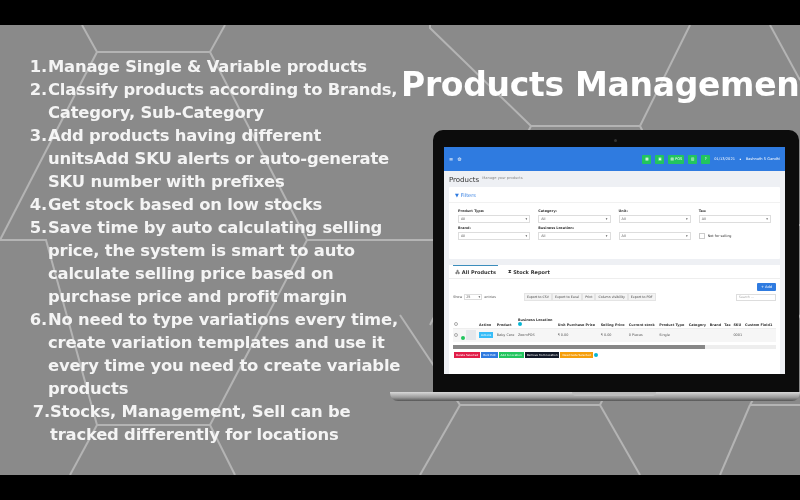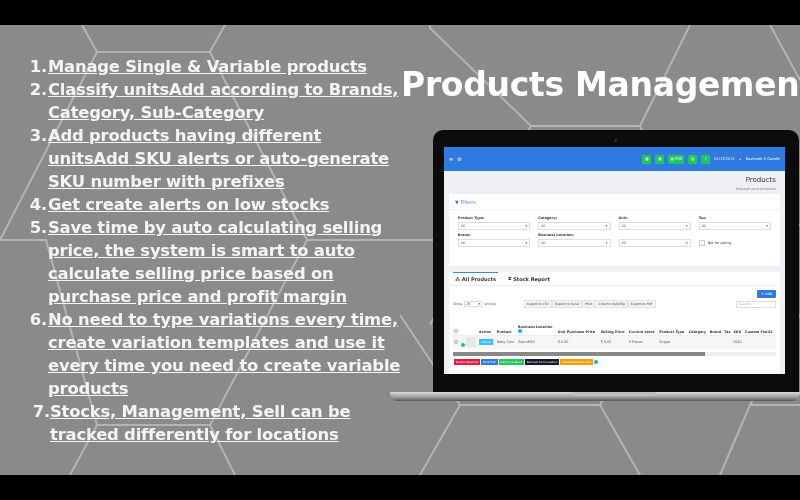--- a/index.html
+++ b/index.html
@@ -13,21 +13,21 @@
     .hex-bg { position: absolute; left: 0; top: 0; width: 800px; height: 450px; }
 
     .feature-list {
       position: absolute; left: 26px; top: 30px; width: 380px;
       color: #f4f4f4; font-weight: bold; font-size: 16.4px; line-height: 23px;
       letter-spacing: -0.2px;
     }
     .feature-item { display: flex; }
     .feature-num { width: 21px; flex-shrink: 0; text-align: right; margin-right: 1px; }
     .feature-num.n7 { width: 24px; margin-right: 0; }
-    .feature-text { flex: 1; text-decoration: underline; }
+    .feature-text { flex: 1; }
 
     .title {
       position: absolute; left: 401px; top: 40px; color: #fff; font-weight: bold;
       font-size: 33px; letter-spacing: -0.3px; white-space: nowrap;
     }
 
     
     .laptop-lid {
       position: absolute; left: 433px; top: 130px; width: 366px; height: 262px;
       background: #0c0c0c; border-radius: 10px 10px 0 0;
@@ -54,21 +54,21 @@
     }
     .topbar-left { display: flex; gap: 4px; font-size: 5px; }
     .topbar-right { margin-left: auto; display: flex; align-items: center; gap: 4px; }
     .tb-btn {
       background: #22c55e; color: #fff; height: 9px; min-width: 9px; padding: 0 2px;
       display: flex; align-items: center; justify-content: center; font-size: 3.6px; border-radius: 1px;
     }
     .tb-date, .tb-user { font-size: 3.6px; color: #fff; }
     .tb-bell { font-size: 4.5px; }
 
-    .page-head { padding: 5px 9px 3px 5px; display: flex; align-items: flex-end; gap: 3px; flex-direction: column; }
+    .page-head { padding: 5px 18px 3px 5px; display: flex; align-items: flex-start; gap: 3px; }
     .page-title { font-size: 7px; color: #333; }
     .page-sub { font-size: 3.6px; color: #888; }
 
     .filters-card { margin: 0 5px; background: #fff; height: 72px; padding: 5px; border-radius: 1px; }
     .filters-head { color: #2f7be0; font-size: 5px; display: flex; gap: 2px; align-items: center; margin-bottom: 6px; border-bottom: 1px solid #f1f1f1; padding-bottom: 4px; margin-left: -5px; margin-right: -5px; padding-left: 6px; }
     .filter-grid { display: grid; grid-template-columns: repeat(4, 1fr); column-gap: 8px; row-gap: 3px; padding: 0 4px; }
     .filter-label { font-size: 3.4px; color: #333; font-weight: bold; height: 5px; margin-bottom: 1px; }
     .filter-select { border: 1px solid #ddd; height: 8px; font-size: 3.4px; padding: 0 2px; display: flex; align-items: center; justify-content: space-between; color: #555; background: #fff; }
     .checkbox-row { display: flex; align-items: center; gap: 3px; font-size: 3.4px; margin-top: 5px; }
     .checkbox { width: 6px; height: 6px; border: 1px solid #ccc; background: #fff; }
@@ -124,29 +124,29 @@
     </g>
   </svg>
 
   <div class="feature-list">
     <div class="feature-item">
       <span class="feature-num">1.</span>
       <span class="feature-text">Manage Single &amp; Variable products</span>
     </div>
     <div class="feature-item">
       <span class="feature-num">2.</span>
-      <span class="feature-text">Classify unitsAdd according to Brands, Category, Sub-Category</span>
+      <span class="feature-text">Classify products according to Brands, Category, Sub-Category</span>
     </div>
     <div class="feature-item">
       <span class="feature-num">3.</span>
       <span class="feature-text">Add products having different unitsAdd SKU alerts or auto-generate SKU number with prefixes</span>
     </div>
     <div class="feature-item">
       <span class="feature-num">4.</span>
-      <span class="feature-text">Get create alerts on low stocks</span>
+      <span class="feature-text">Get stock based on low stocks</span>
     </div>
     <div class="feature-item">
       <span class="feature-num">5.</span>
       <span class="feature-text">Save time by auto calculating selling price, the system is smart to auto calculate selling price based on purchase price and profit margin</span>
     </div>
     <div class="feature-item">
       <span class="feature-num">6.</span>
       <span class="feature-text">No need to type variations every time, create variation templates and use it every time you need to create variable products</span>
     </div>
     <div class="feature-item">

